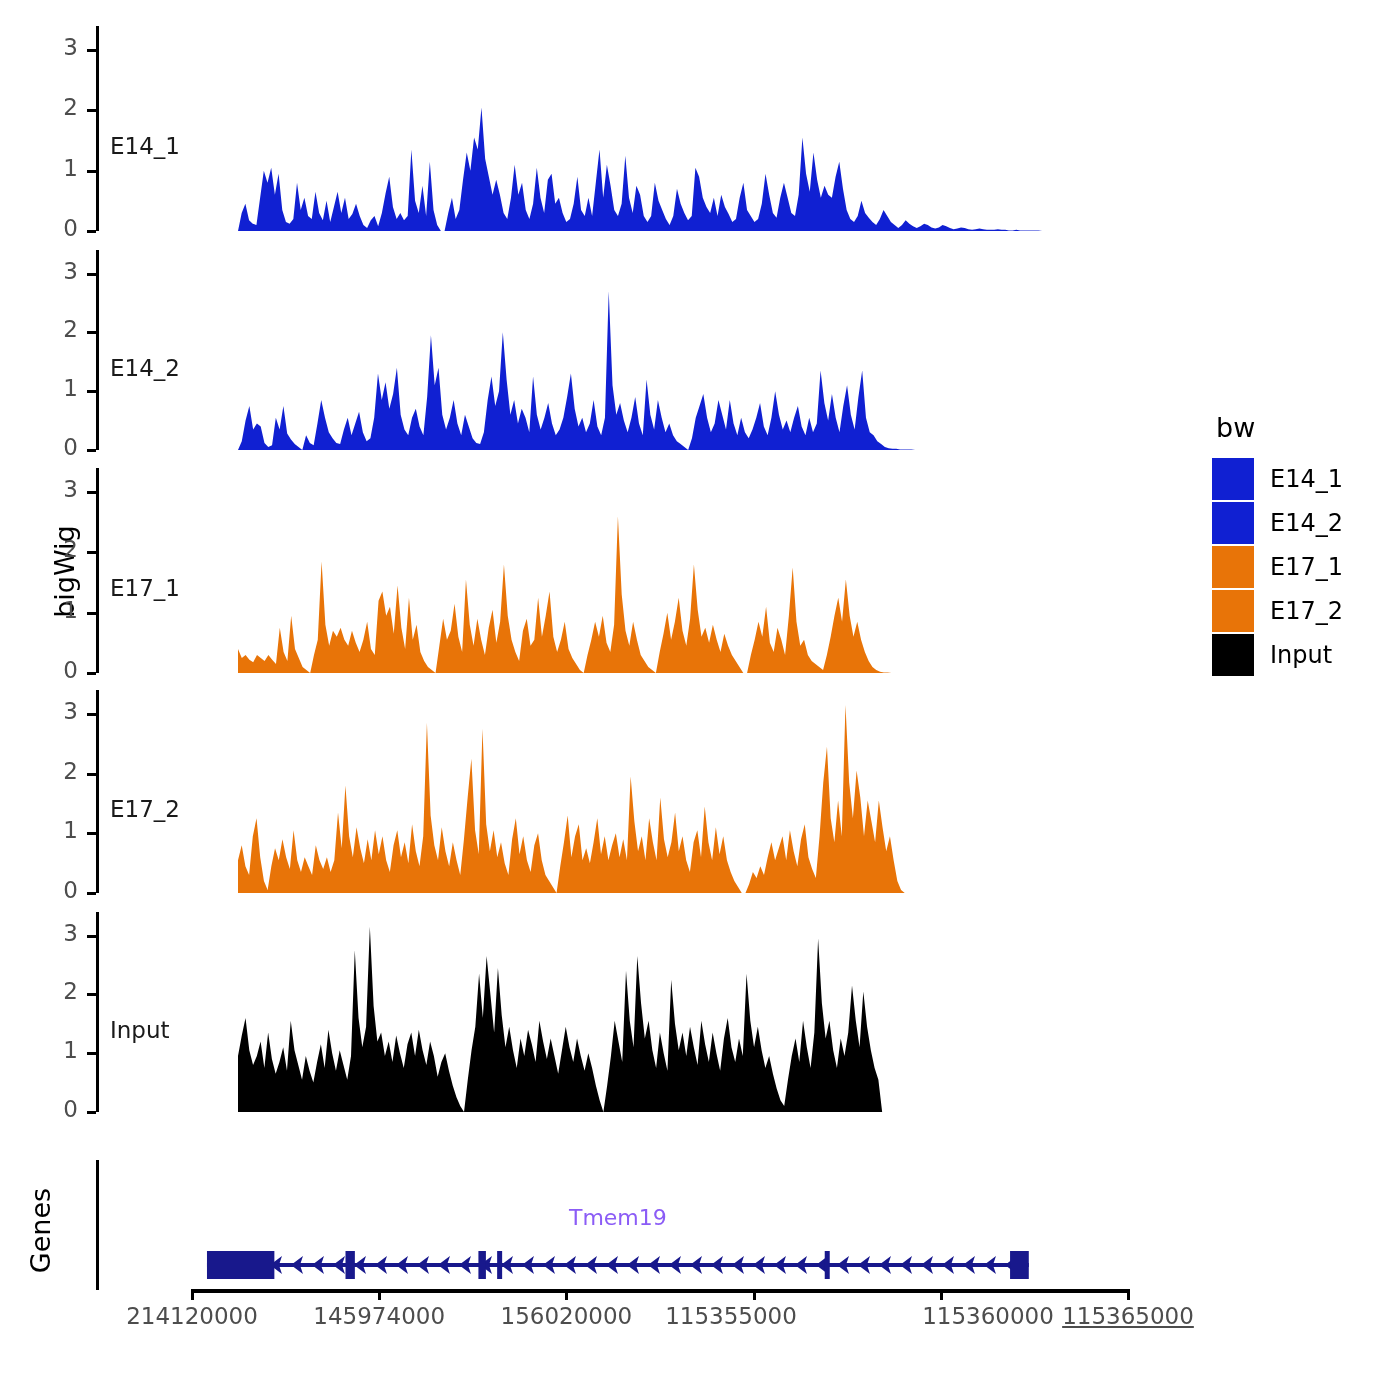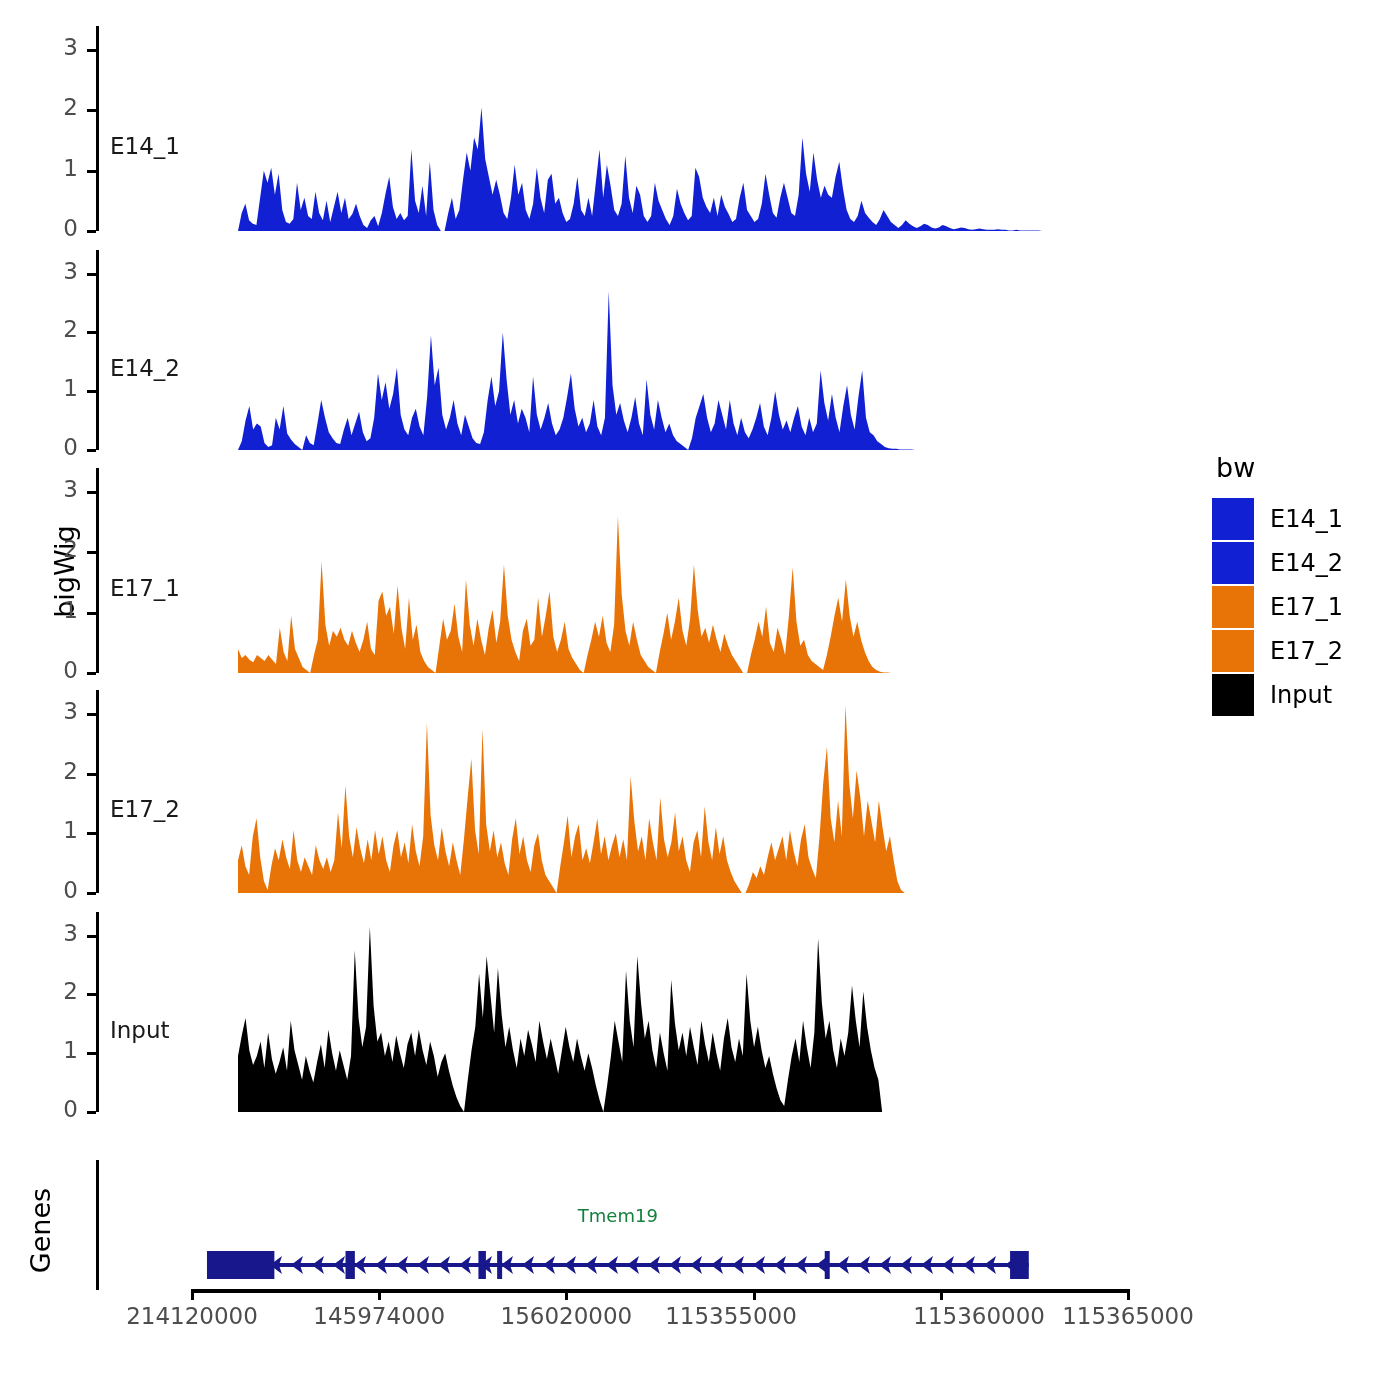--- a/index.html
+++ b/index.html
@@ -87,31 +87,31 @@
 
   
   #gene-panel-axis{
     position:absolute;
     left:96px; top:1160px;
     width:3px; height:130px;
     background:#000;
   }
   #gene-name-label{
     position:absolute;
-    font-size:18px;
-    color:#15803d;
+    font-size:22px;
+    color:#8b5cf6;
     left:0; top:0;
     width:200px;
     text-align:center;
   }
 
   
   #legend{
     position:absolute;
-    left:1212px; top:452px;
+    left:1212px; top:412px;
     width:180px;
   }
   #legend-title{
     font-size:27px;
     color:#000;
     margin:0 0 14px 4px;
   }
   .legend-row{
     display:flex;
     align-items:center;
@@ -220,23 +220,23 @@
   <div id="x-ticks-container">
       <div class="xtick" style="left: 191px;"></div>
       <div class="xtick-label" style="left: 82px;">214120000</div>
       <div class="xtick" style="left: 378.2px;"></div>
       <div class="xtick-label" style="left: 269.2px;">145974000</div>
       <div class="xtick" style="left: 565.4px;"></div>
       <div class="xtick-label" style="left: 456.4px;">156020000</div>
       <div class="xtick" style="left: 752.6px;"></div>
       <div class="xtick-label" style="left: 621px;">115355000</div>
       <div class="xtick" style="left: 939.8px;"></div>
-      <div class="xtick-label" style="left: 825px; text-align: right;">115360000</div>
+      <div class="xtick-label" style="left: 878px;">115360000</div>
       <div class="xtick" style="left: 1127px;"></div>
-      <div class="xtick-label" style="left: 1018px;">115365000</div>
+      <div class="xtick-label" style="left: 1018px; text-decoration: underline;">115365000</div>
     </div>
 
   <div id="gene-panel-axis"></div>
   <div id="gene-track-container">
       <svg width="1400" height="140" style="position: absolute; left: 0px; top: 1175px;">
         <rect x="206.976" y="88" width="821.8080000000001" height="4" fill="#18188c"></rect>
         <path d="M269.976,90 L281.976,81 L278.976,90 L281.976,99 Z" fill="#18188c"></path>
         <path d="M290.976,90 L302.976,81 L299.976,90 L302.976,99 Z" fill="#18188c"></path>
         <path d="M311.976,90 L323.976,81 L320.976,90 L323.976,99 Z" fill="#18188c"></path>
         <path d="M332.976,90 L344.976,81 L341.976,90 L344.976,99 Z" fill="#18188c"></path>

